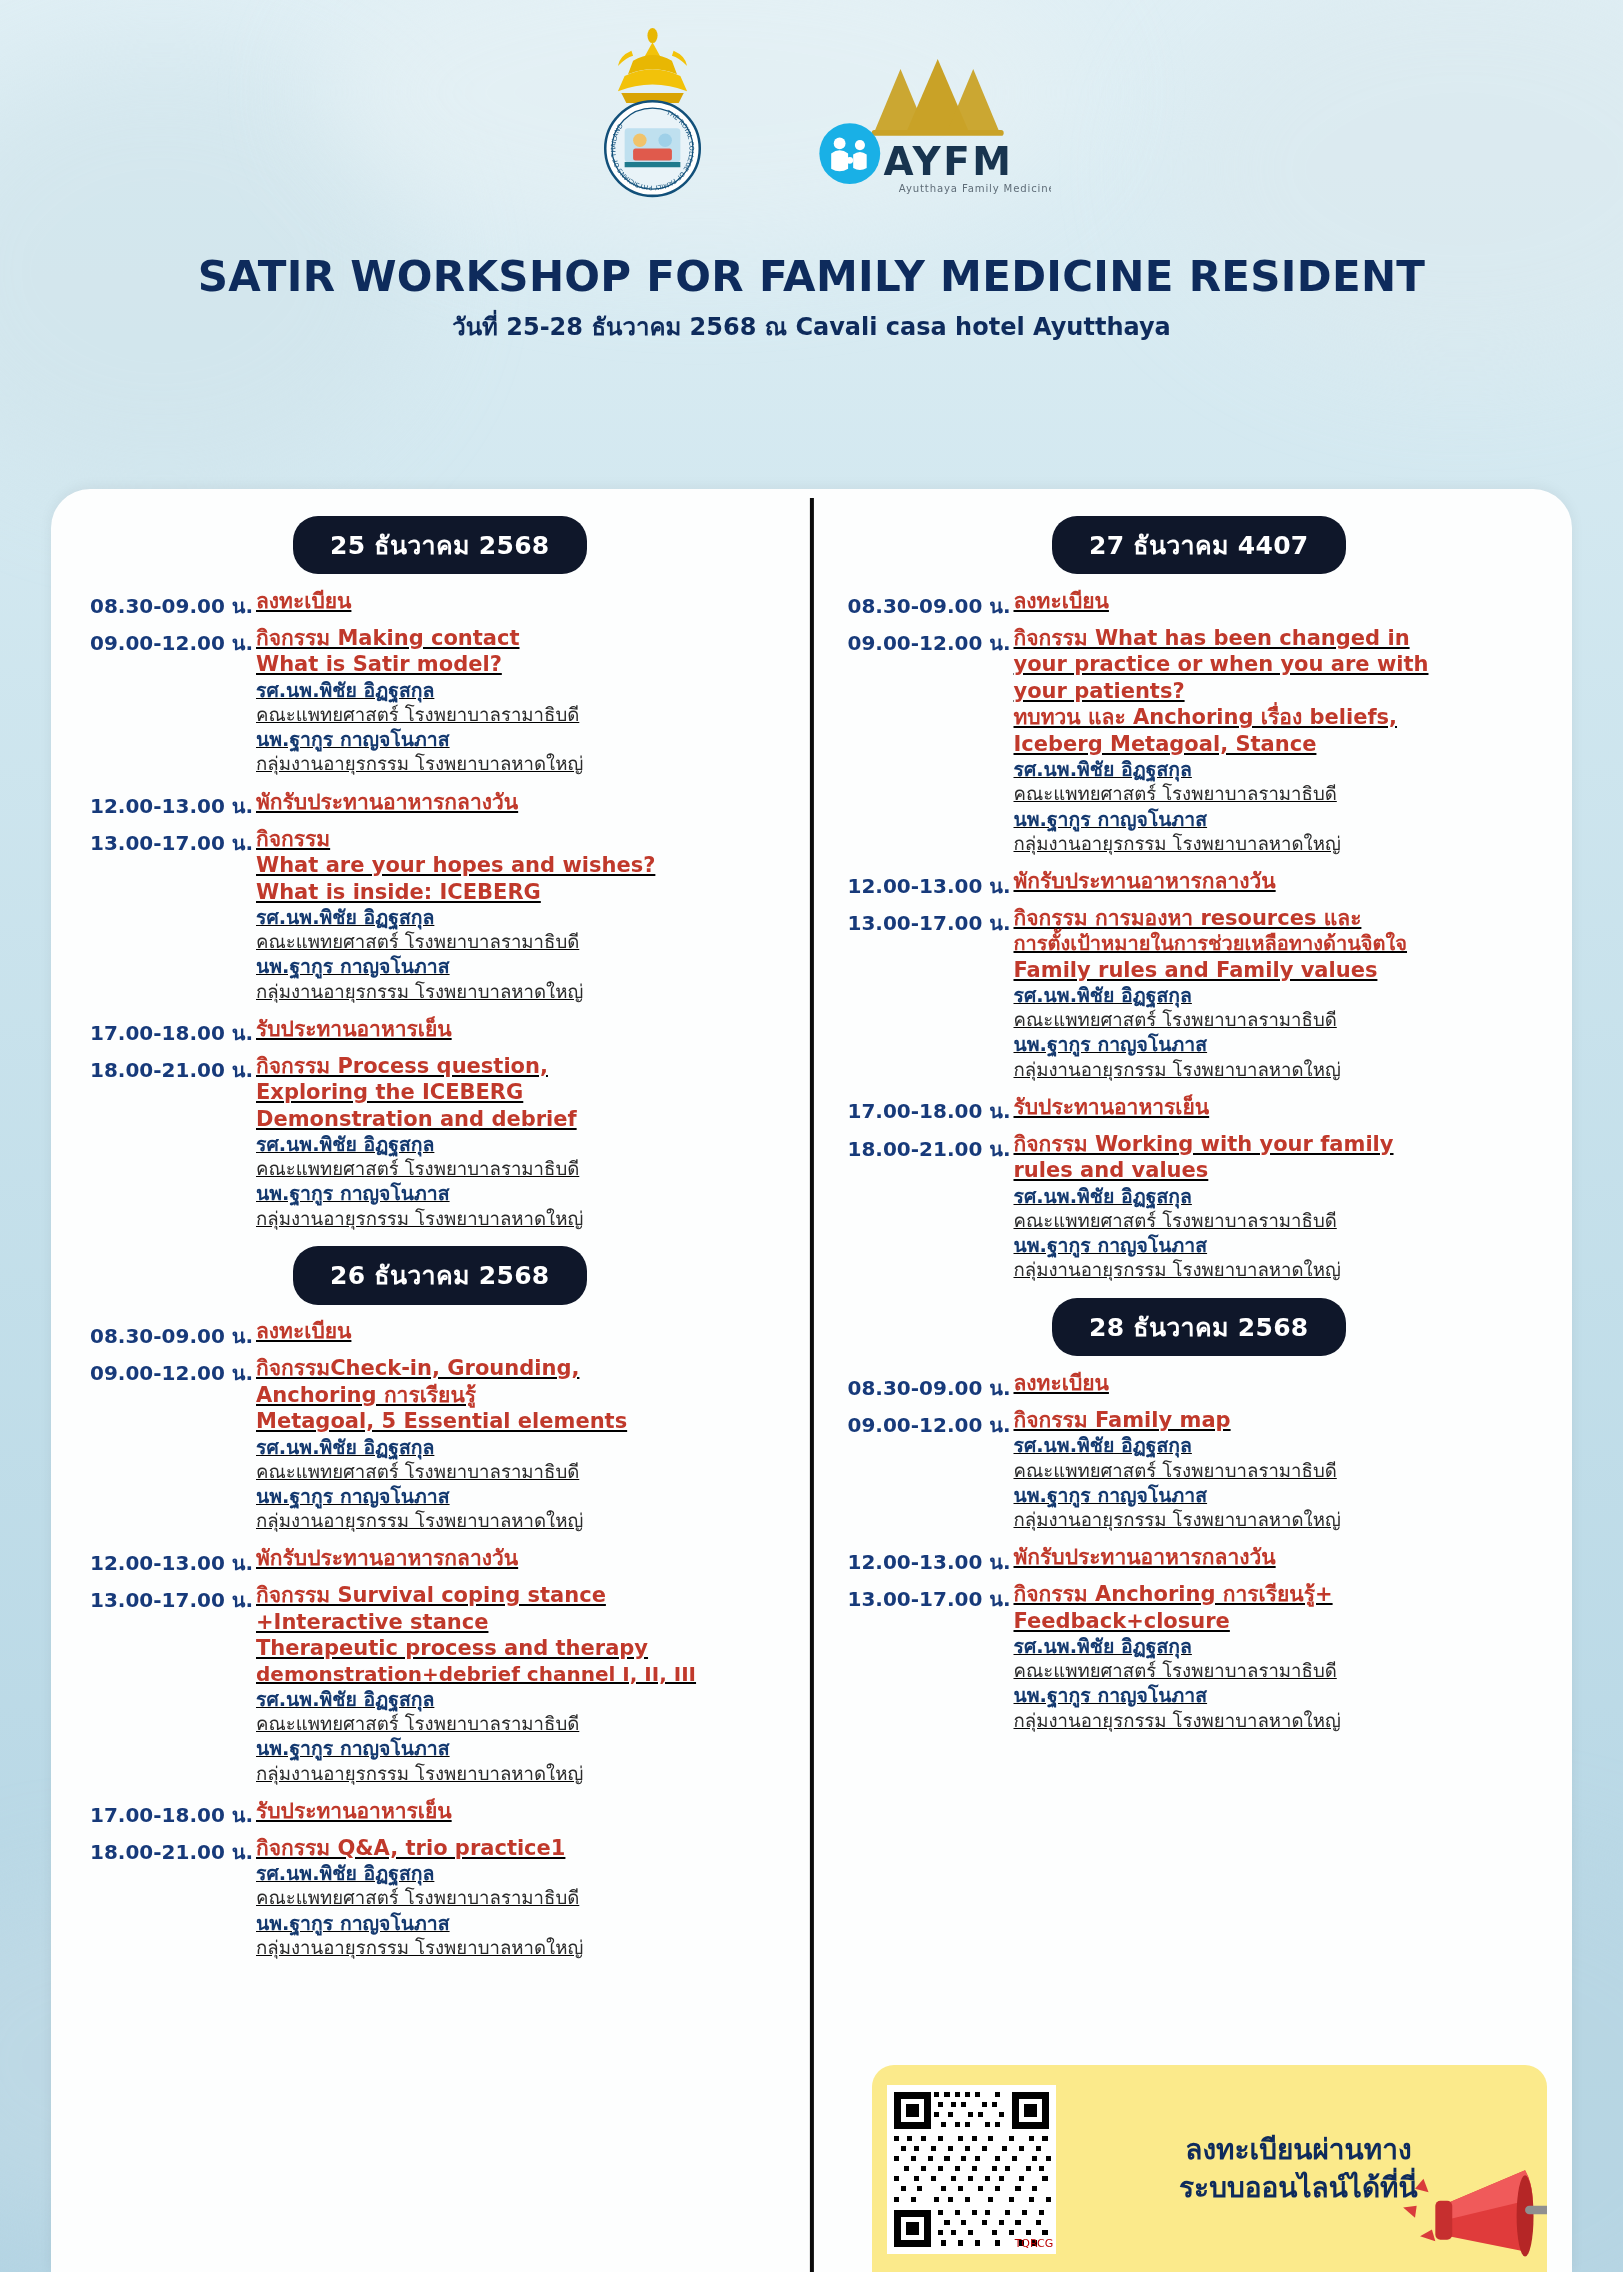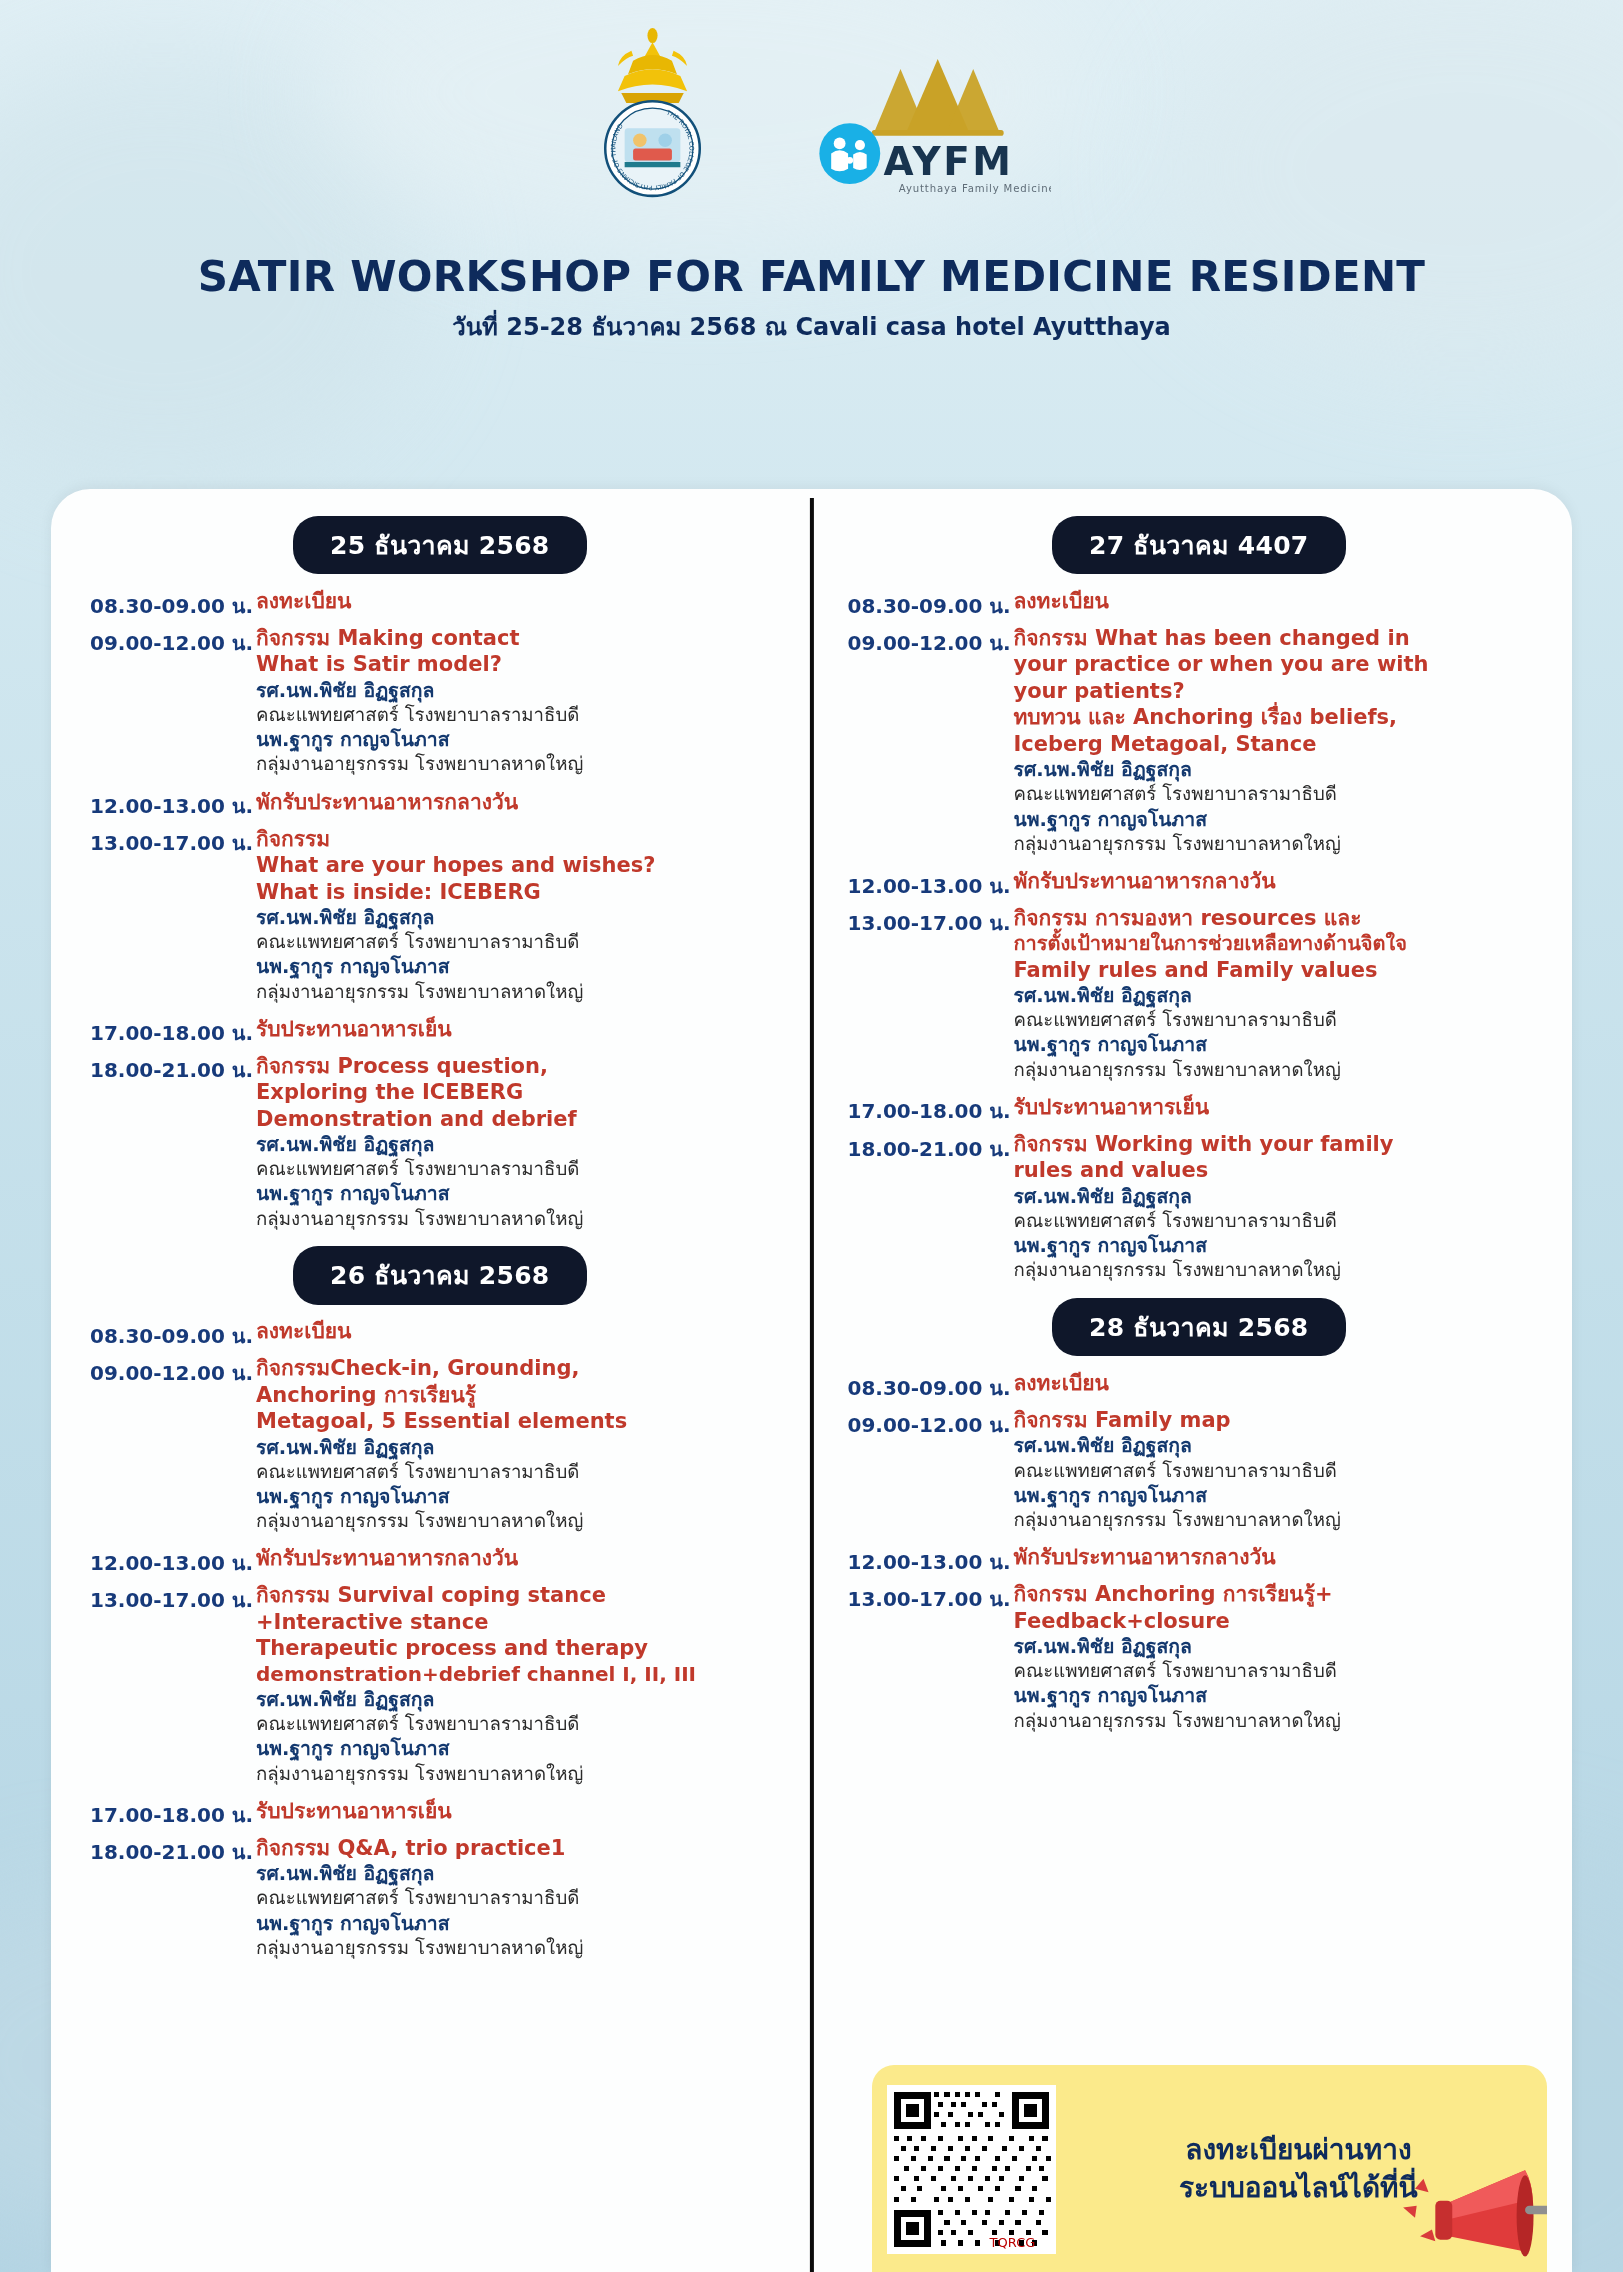--- a/index.html
+++ b/index.html
@@ -80,21 +80,21 @@
   }
 
   .rows { width: 100%; }
   .row { display: flex; align-items: flex-start; margin-bottom: 3.4px; }
   .time {
     flex: 0 0 166px;
     color: #173a7a; font-weight: bold; font-size: 20px;
     padding-top: 1.7px;
     white-space: nowrap;
   }
-  .desc { flex: 1 1 auto; }
+  .desc { flex: 1 1 auto; text-decoration: underline; }
   .act {
     color: #c0392b; font-weight: bold; font-size: 21px; line-height: 1.26;
   }
   .act.small { font-size: 20px; }
   .speaker {
     color: #14396f; font-weight: bold; font-size: 19.4px; line-height: 1.3;
   }
   .affil {
     color: #2a2a2a; font-size: 18.6px; line-height: 1.3;
   }
@@ -110,21 +110,21 @@
     display: flex; align-items: center;
     padding: 13.5px 15px;
     overflow: hidden;
   }
   .qr-box { width: 169px; height: 169px; background:#fff; position: relative; flex: 0 0 169px; }
   .qr-caption {
     flex: 1 1 auto; text-align: center;
     color: #0e2b5c; font-weight: bold; font-size: 28px; line-height: 1.35;
     padding-left: 8.5px;
   }
-  .qr-tag { position: absolute; bottom: 3.4px; right: 21px; font-size: 13px; color:#b00; }
+  .qr-tag { position: absolute; bottom: 3.4px; right: 3px; font-size: 11px; color:#b00; }
   .megaphone { position: absolute; right: -12px; bottom: -8.5px; width: 161px; height: 127px; }
 </style>
 </head>
 <body>
 
 <div class="poster">
   <div class="bg-blob b1"></div>
   <div class="bg-blob b2"></div>
   <div class="bg-blob b3"></div>
   <div class="bg-blob b4"></div>

